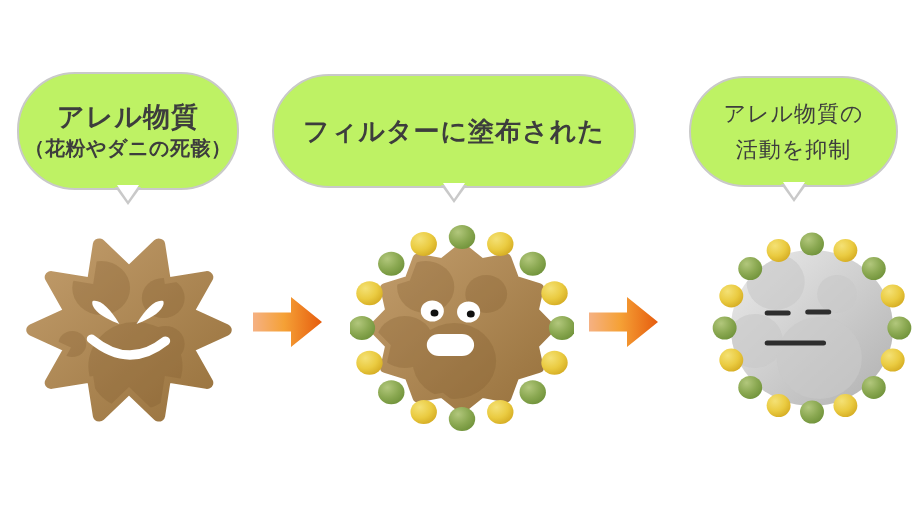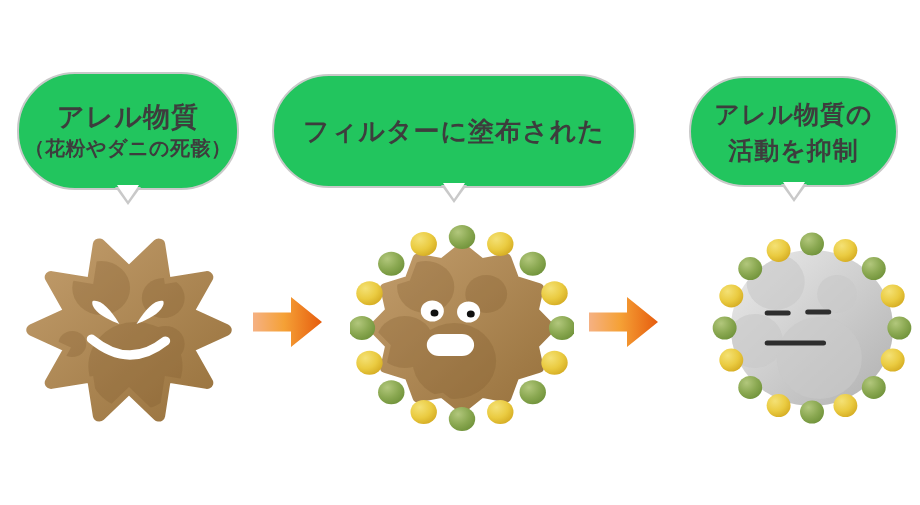--- a/index.html
+++ b/index.html
@@ -2,42 +2,42 @@
 <html><head>
 <meta charset="utf-8">
 <style>
   html,body{margin:0;padding:0;background:#fff;}
   .canvas{
     position:relative;width:920px;height:505px;background:#ffffff;
     overflow:hidden;font-family:"Liberation Sans",sans-serif;
   }
   
   .bubble{
-    position:absolute;background:#22c55e;border:2px solid #c9c9c9;
+    position:absolute;background:#bef264;border:2px solid #c9c9c9;
     border-radius:58px;display:flex;flex-direction:column;
     align-items:center;justify-content:center;text-align:center;
     color:#3d3d3d;box-sizing:border-box;
   }
   .bubble .tail-out{
     position:absolute;left:50%;bottom:-17px;transform:translateX(-50%);
     width:0;height:0;border-left:13px solid transparent;
     border-right:13px solid transparent;border-top:18px solid #c9c9c9;
   }
   .bubble .tail-in{
     position:absolute;left:50%;bottom:-13px;transform:translateX(-50%);
     width:0;height:0;border-left:11px solid transparent;
     border-right:11px solid transparent;border-top:16px solid #ffffff;
   }
   .b1{left:17px;top:72px;width:222px;height:118px;}
   .b1 .line1{font-size:27px;font-weight:600;letter-spacing:1px;line-height:34px;}
   .b1 .line2{font-size:20px;font-weight:600;letter-spacing:0.5px;line-height:28px;}
   .b2{left:272px;top:74px;width:364px;height:114px;}
   .b2 .line1,.b2 .line2{font-size:26px;font-weight:700;letter-spacing:1px;line-height:38px;}
   .b3{left:689px;top:76px;width:209px;height:111px;}
-  .b3 .line1,.b3 .line2{font-size:25px;font-weight:700;letter-spacing:1px;line-height:36px;}
+  .b3 .line1,.b3 .line2{font-size:22px;font-weight:400;letter-spacing:1px;line-height:36px;}
   
   .creature,.arrow{position:absolute;}
   .c1{left:23px;top:228px;}
   .c2{left:350px;top:225px;}
   .c3{left:704px;top:228px;}
   .a1{left:253px;top:295px;}
   .a2{left:589px;top:295px;}
   .defs-holder{position:absolute;width:0;height:0;}
 </style>
 </head>

